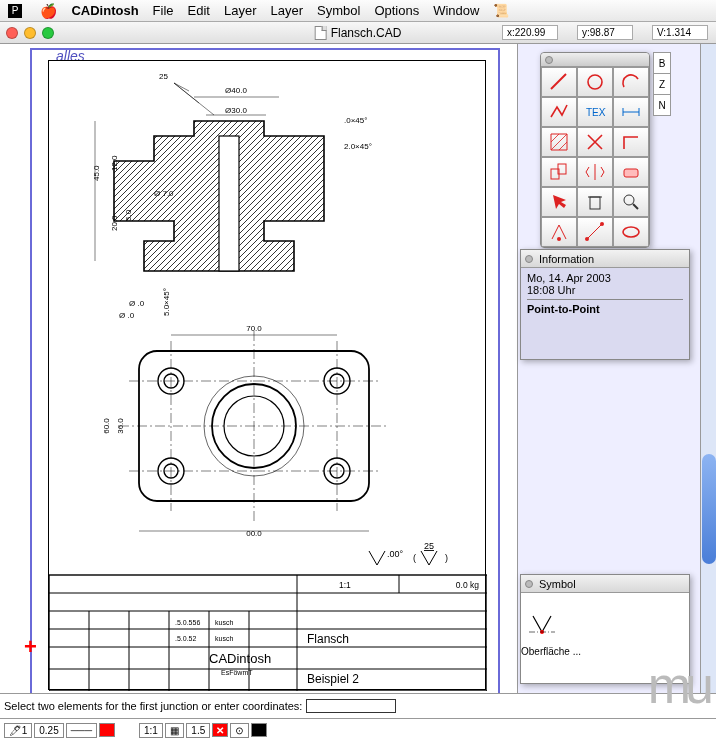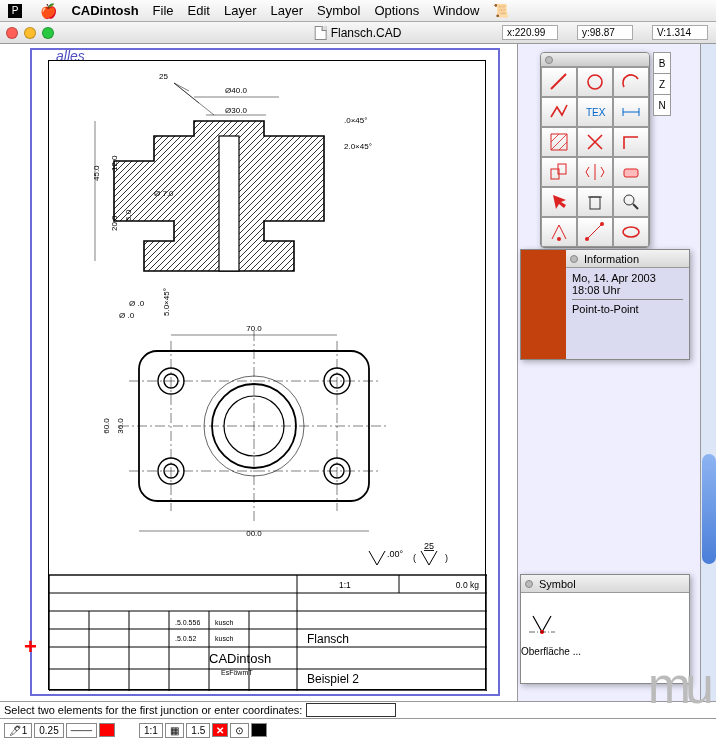--- a/index.html
+++ b/index.html
@@ -42,39 +42,39 @@
 .palette { position: absolute; top: 8px; left: 22px; width: 110px; background: linear-gradient(#f4f4f4,#dcdcdc); border: 1px solid #888; border-radius: 4px; box-shadow: 2px 2px 6px rgba(0,0,0,.3); }
 .pal-header { height: 14px; background: linear-gradient(#eee,#ccc); border-bottom: 1px solid #999; border-radius: 4px 4px 0 0; display:flex; align-items:center; padding-left:4px; gap:3px;}
 .pal-dot { width:8px; height:8px; border-radius:50%; background:#bbb; border:1px solid #888;}
 .tool-grid { display: grid; grid-template-columns: repeat(3,1fr); }
 .tool { height: 30px; border: 1px solid #999; background: linear-gradient(#fff,#e4e4e4); display: flex; align-items: center; justify-content: center; cursor: pointer; }
 .tool svg { width: 22px; height: 22px; }
 .side-strip { position: absolute; top: 8px; left: 135px; width: 18px; }
 .side-strip div { height: 22px; border: 1px solid #999; background: #fff; font-size: 10px; display:flex; align-items:center; justify-content:center; margin-bottom:-1px;}
 
 
-.info-panel { position: absolute; top: 205px; left: 2px; width: 170px; border: 1px solid #888; background: #c2410c; box-shadow: 2px 2px 6px rgba(0,0,0,.3); padding-left: 45px; }
+.info-panel { position: absolute; top: 205px; left: 2px; width: 170px; border: 1px solid #888; background: #c2410c; box-shadow: 2px 2px 6px rgba(0,0,0,.3); }
 .panel-title { height: 18px; background: linear-gradient(#f2f2f2,#d8d8d8); border-bottom: 1px solid #999; font-size: 11px; padding-left: 18px; display:flex; align-items:center; position:relative;}
 .panel-title .pal-dot { position:absolute; left:4px; }
 .info-body { padding: 4px 6px; font-size: 11px; background: #dadaf0; }
 .info-body .line1 { font-weight: normal; }
 .info-body hr { margin: 3px 0; border:none; border-top:1px solid #888;}
-.info-mode { font-weight: normal; padding-bottom: 40px;}
+.info-mode { font-weight: bold; padding-bottom: 40px;}
 
 
 .sym-panel { position: absolute; top: 530px; left: 2px; width: 170px; height: 110px; border: 1px solid #888; background: #fff; box-shadow: 2px 2px 6px rgba(0,0,0,.3);}
 .sym-body { font-size: 10px; margin-top: 15px; }
 .sym-icon { margin: 4px 0 6px 6px; }
 
 
 .vscroll { position: absolute; right: 0; top: 0; width: 16px; height: 660px; background: #dde6f7; border-left: 1px solid #999;}
 .vscroll .thumb { position:absolute; left:1px; width:14px; background: linear-gradient(#8db4f2,#4a7ed8); border-radius: 7px; }
 
 
-.status { position: absolute; bottom: 22px; left: 0; width: 716px; height: 18px; border-top: 1px solid #999; border-bottom: 1px solid #999; display:flex; align-items:center; padding: 0 4px; font-size: 11px; background: #fff;}
+.status { position: absolute; bottom: 22px; left: 0; width: 716px; height: 26px; border-top: 1px solid #999; border-bottom: 1px solid #999; display:flex; align-items:center; padding: 0 4px; font-size: 11px; background: #fff;}
 .status input { border: 1px solid #333; height: 14px; width: 90px; margin-left: 4px; font-size: 11px; }
 
 
 .bottom-bar { position: absolute; bottom: 2px; left: 0; width: 716px; height: 18px; display: flex; align-items: center; gap: 2px; padding: 0 4px; font-size: 10px; }
 .bb-box { border: 1px solid #888; background: #fff; padding: 1px 4px; height: 15px; display:flex; align-items:center; }
 .bb-swatch { width: 16px; height: 14px; border: 1px solid #888; }
 .red-sw { background: #f00; }
 .blk-sw { background: #000; }
 .sep { width: 20px; }
 

